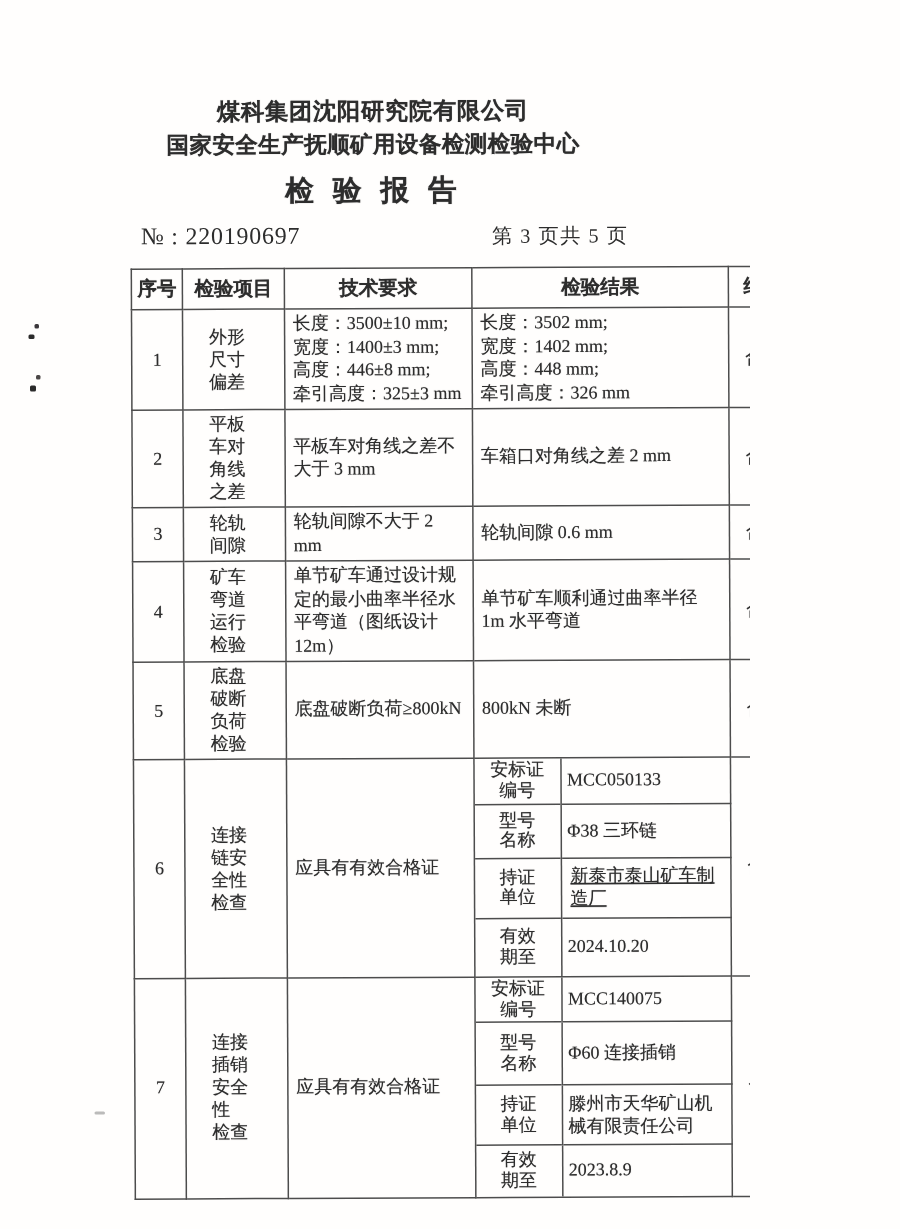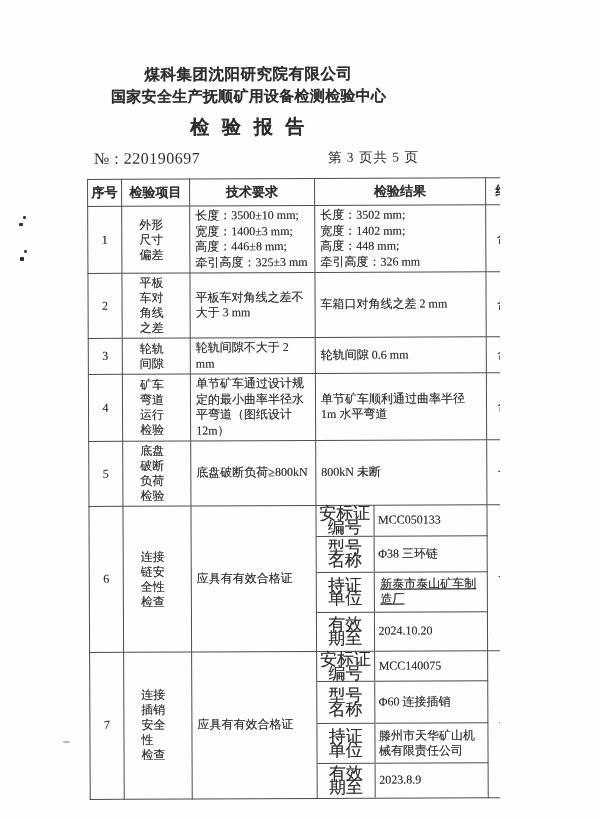--- a/index.html
+++ b/index.html
@@ -38,21 +38,21 @@
   table.main th{font-size:13px;font-weight:600;text-align:center;padding:2px;}
   .c-no{text-align:center;}
   .c-item{line-height:15px;padding:2px 17px;}
   .c-req{text-align:left;padding:2px 5px;line-height:15.5px;}
   .c-res{text-align:left;padding:2px 5px;line-height:15.5px;}
   .c-con{text-align:center;}
   .ml{white-space:pre-line;}
   td.nest{padding:0;vertical-align:top;}
   table.sub{width:100%;height:100%;border-collapse:collapse;table-layout:fixed;font-size:12px;}
   table.sub td{border:none;vertical-align:middle;text-shadow:0 0 0.5px rgba(40,40,40,0.5);}
-  table.sub td.lbl{border-right:1px solid #4d4d4d;text-align:center;font-size:17px;line-height:13.5px;padding:1px;}
+  table.sub td.lbl{border-right:1px solid #4d4d4d;text-align:center;font-size:12px;line-height:13.5px;padding:1px;}
   table.sub tr + tr td{border-top:1px solid #4d4d4d;}
   table.sub td.val{text-align:left;line-height:15px;padding:1px 4px;}
   table.sub td.val.ta-left{text-align:left;padding-left:6px;text-decoration:underline;}
 
   .speck{position:absolute;border-radius:1px;}
   .sp1{left:23px;top:216px;width:3px;height:3px;background:rgba(25,20,25,0.85);}
   .sp2{left:19px;top:223px;width:4px;height:3px;background:rgba(20,20,20,0.9);}
   .sp3{left:24px;top:250px;width:3px;height:3px;background:rgba(30,25,25,0.8);}
   .sp4{left:20px;top:257px;width:4px;height:4px;background:rgba(20,20,20,0.9);}
   .sp-red{left:595px;top:492px;width:3px;height:6px;background:rgba(190,40,70,0.75);}

